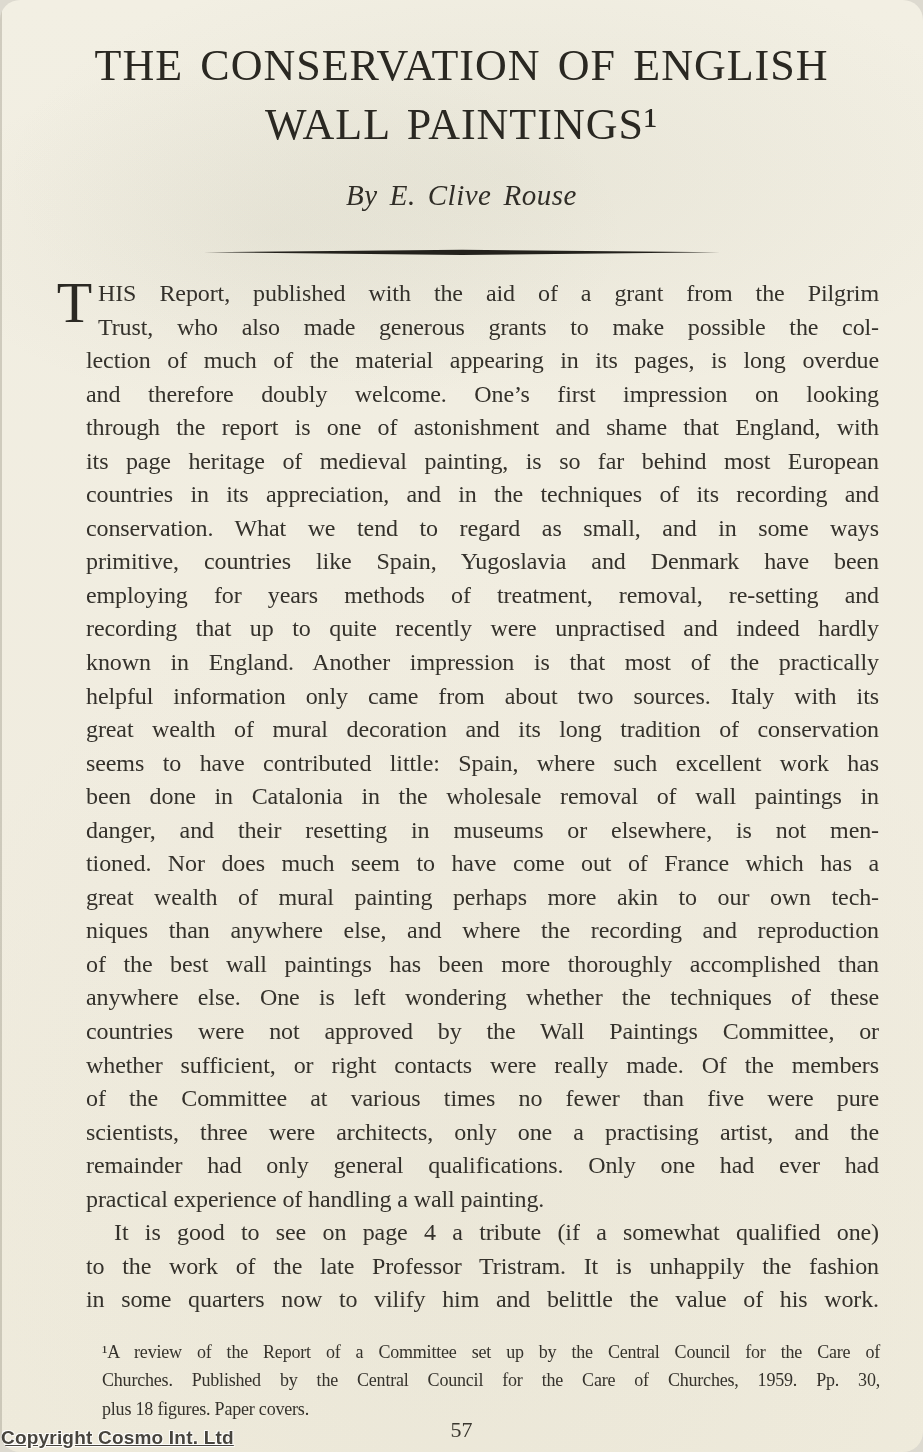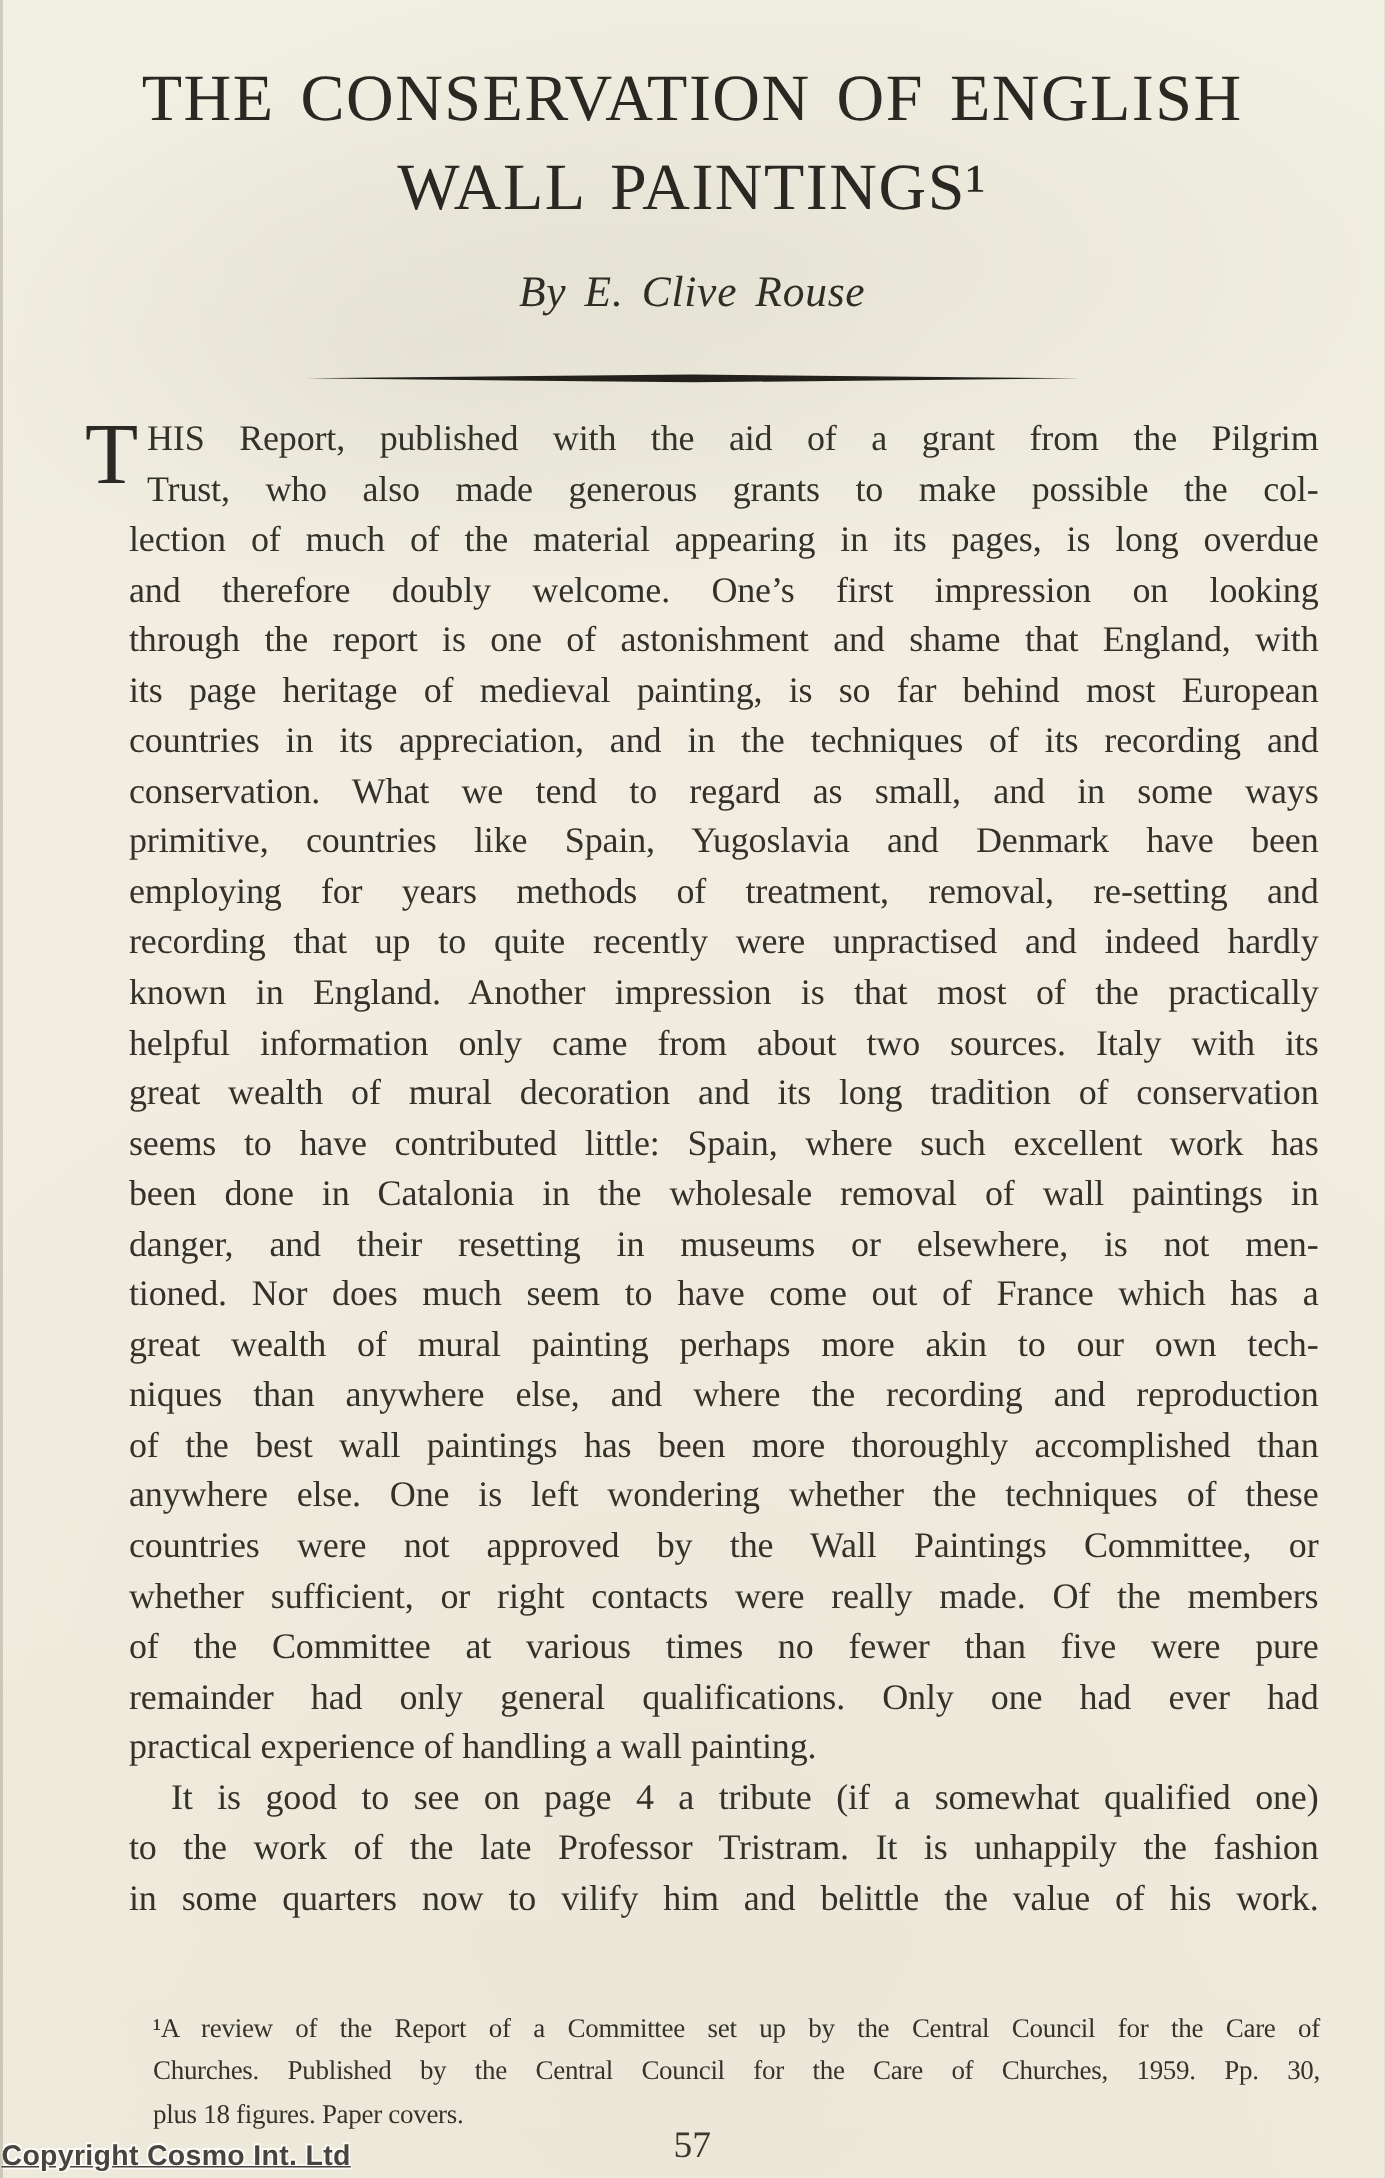--- a/index.html
+++ b/index.html
@@ -13,20 +13,21 @@
     height: 1452px;
     margin: 0 auto;
     overflow: hidden;
     background:
       radial-gradient(ellipse 720px 320px at 55% 12%, rgba(150,152,126,0.10), rgba(150,152,126,0) 70%),
       radial-gradient(ellipse 500px 260px at 30% 16%, rgba(140,142,118,0.08), rgba(140,142,118,0) 70%),
       radial-gradient(ellipse 800px 900px at 50% 85%, rgba(210,206,188,0.15), rgba(210,206,188,0) 75%),
       linear-gradient(#f2efe3, #f0ecdf 60%, #efebdc);
     font-family: "Liberation Serif", "DejaVu Serif", serif;
     color: #34312b;
+    border-radius: 20px;
   }
   .page::after {
     content: "";
     position: absolute;
     left: 0; top: 0; bottom: 0;
     width: 2px;
     background: rgba(85,80,64,0.22);
     pointer-events: none;
   }
   .title {
@@ -104,21 +105,21 @@
     line-height: 28.4px;
     letter-spacing: -0.2px;
     color: #35322c;
   }
   .pageno {
     position: absolute;
     top: 1417px;
     left: 0;
     right: 0;
     text-align: center;
-    font-size: 25px;
+    font-size: 22px;
     color: #3a372f;
   }
   .watermark {
     position: absolute;
     top: 1427px;
     left: 1px;
     font-family: "Liberation Sans", "DejaVu Sans", sans-serif;
     font-weight: bold;
     font-size: 19px;
     letter-spacing: 0.2px;
@@ -168,20 +169,21 @@
         <div class="line">been done in Catalonia in the wholesale removal of wall paintings in</div>
         <div class="line">danger, and their resetting in museums or elsewhere, is not men-</div>
         <div class="line">tioned. Nor does much seem to have come out of France which has a</div>
         <div class="line">great wealth of mural painting perhaps more akin to our own tech-</div>
         <div class="line">niques than anywhere else, and where the recording and reproduction</div>
         <div class="line">of the best wall paintings has been more thoroughly accomplished than</div>
         <div class="line">anywhere else. One is left wondering whether the techniques of these</div>
         <div class="line">countries were not approved by the Wall Paintings Committee, or</div>
         <div class="line">whether sufficient, or right contacts were really made. Of the members</div>
         <div class="line">of the Committee at various times no fewer than five were pure</div>
+        <div class="line">scientists, three were architects, only one a practising artist, and the</div>
         <div class="line">remainder had only general qualifications. Only one had ever had</div>
         <div class="line left">practical experience of handling a wall painting.</div>
       </div>
       <div class="para">
         <div class="line indent">It is good to see on page 4 a tribute (if a somewhat qualified one)</div>
         <div class="line">to the work of the late Professor Tristram. It is unhappily the fashion</div>
         <div class="line">in some quarters now to vilify him and belittle the value of his work.</div>
       </div>
     </div>
 

